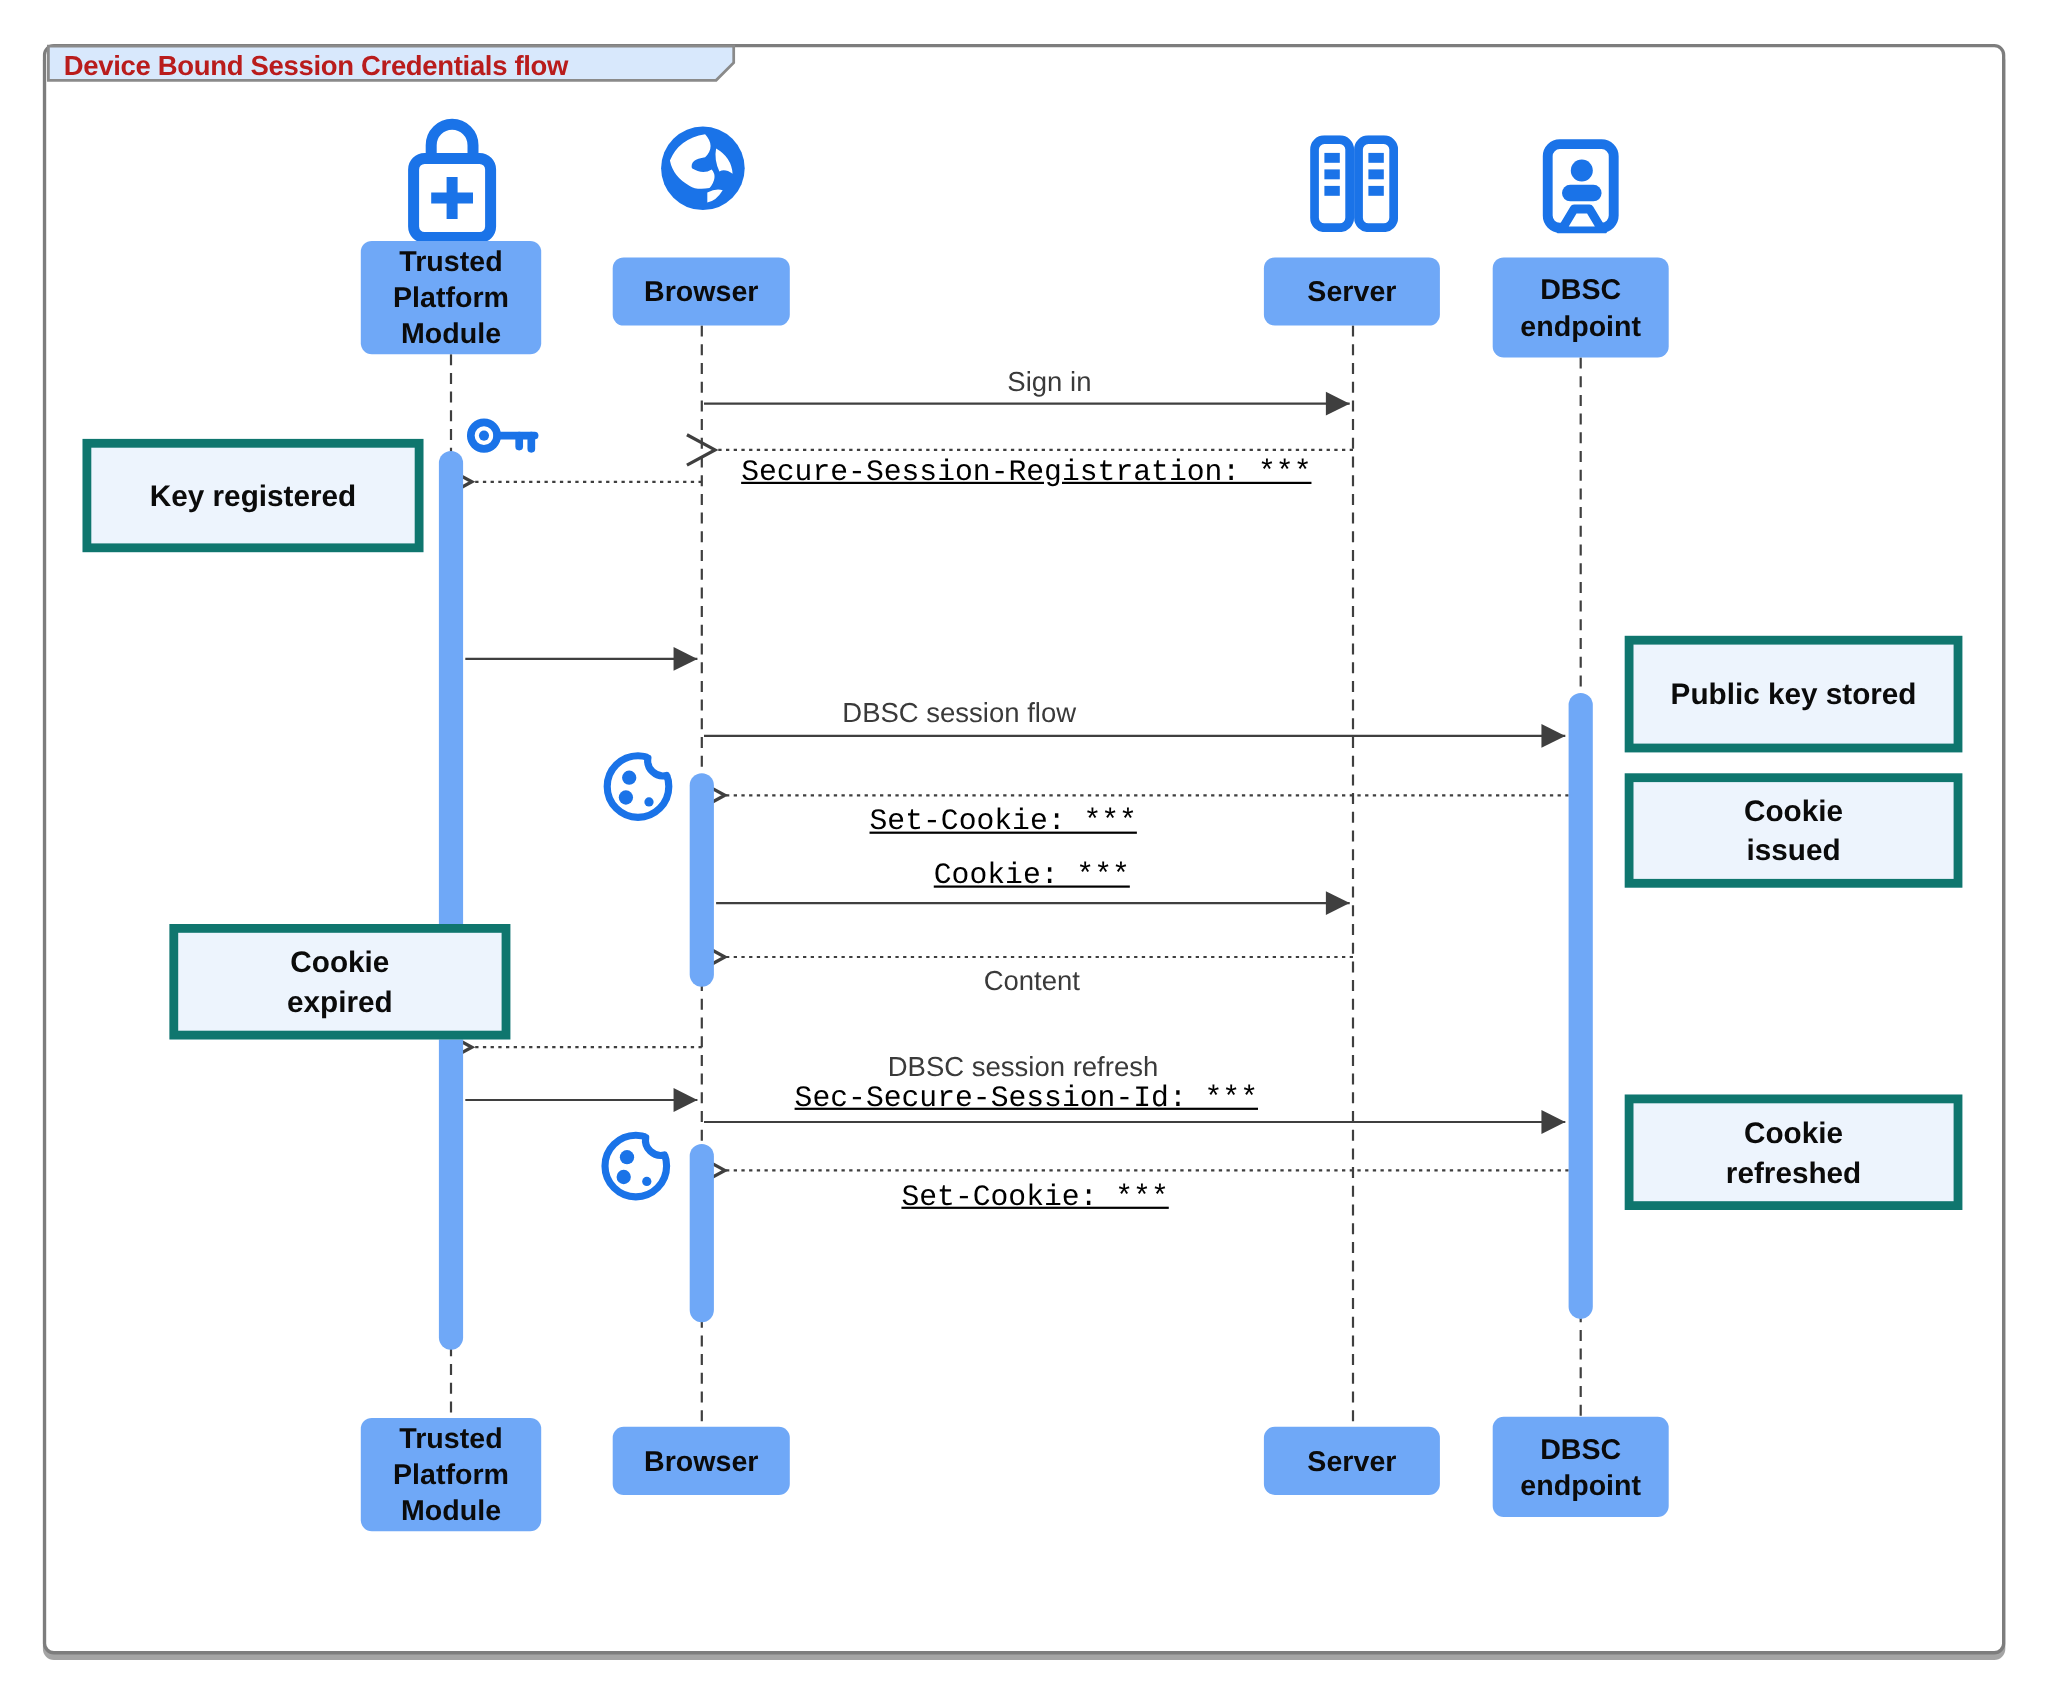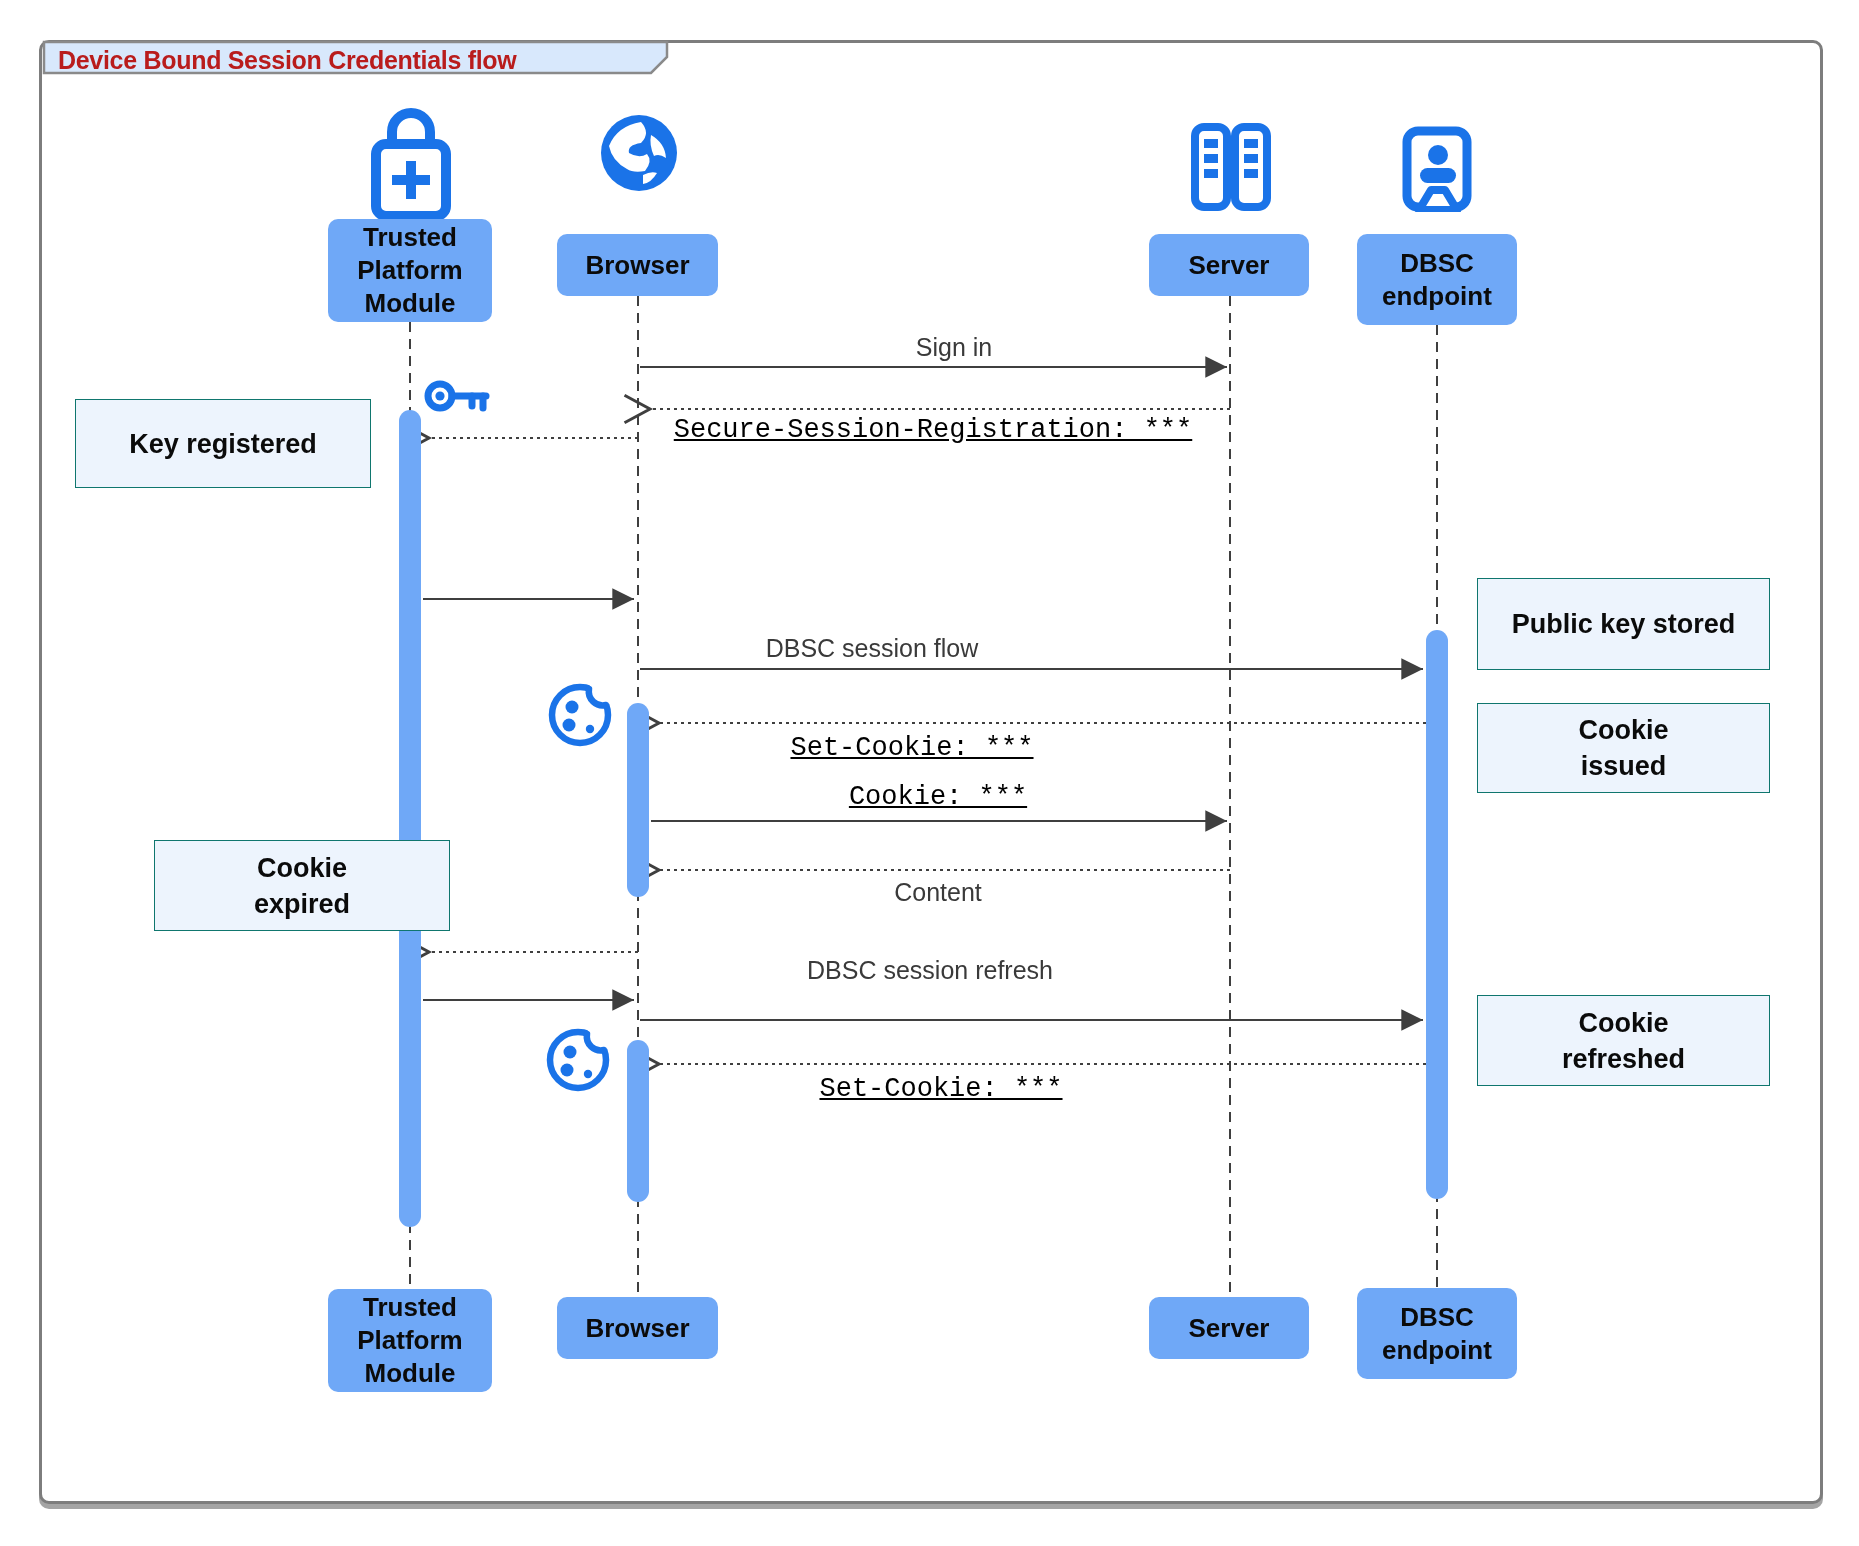--- a/index.html
+++ b/index.html
@@ -9,21 +9,21 @@
   
   #frame{left:39px;top:40px;width:1778px;height:1458px;background:#ffffff;
          border:3px solid #7d7d7d;border-radius:10px;box-shadow:0 5px 0 rgba(90,90,90,.55);}
   
   #title-tab-shape{left:42px;top:40px;}
   #title-text{left:58px;top:46px;font-size:25px;font-weight:bold;color:#b91c1c;letter-spacing:-0.3px;}
   
   .pbox{background:#6fa8f7;border-radius:10px;display:flex;align-items:center;justify-content:center;
         text-align:center;font-weight:bold;font-size:26px;line-height:33px;color:#0b0b0b;white-space:pre-line;}
   
-  .note{background:#edf4fd;border:1px solid #0f766e;display:flex;align-items:center;justify-content:center;
+  .note{background:#edf4fd;border:8px solid #0f766e;display:flex;align-items:center;justify-content:center;
         text-align:center;font-weight:bold;font-size:27px;line-height:36px;color:#0b0b0b;white-space:pre-line;}
   
   .bar{background:#6fa8f7;border-radius:11px;width:22px;}
   
   .msg-sans{font-size:25px;color:#3a3a3a;white-space:nowrap;transform:translateX(-50%);}
   .msg-mono{font-family:"Liberation Mono",monospace;font-size:27px;color:#000;white-space:nowrap;transform:translateX(-50%);text-decoration:underline;}
   svg{display:block;}
   #wire-layer{left:0;top:0;pointer-events:none;}
 </style>
 </head>
@@ -155,15 +155,16 @@
   <div class="abs note" style="left:1477px;top:995px;width:291px;height:89px;">Cookie
 refreshed</div>
 
   <div class="abs msg-sans" style="left:934px;top:333px;margin-left:20px;">Sign in</div>
   <div class="abs msg-mono" style="left:933px;top:415px;">Secure-Session-Registration: ***</div>
   <div class="abs msg-sans" style="left:872px;top:634px;">DBSC session flow</div>
   <div class="abs msg-mono" style="left:912px;top:733px;">Set-Cookie: ***</div>
   <div class="abs msg-mono" style="left:938px;top:782px;">Cookie: ***</div>
   <div class="abs msg-sans" style="left:938px;top:878px;">Content</div>
   <div class="abs msg-sans" style="left:930px;top:956px;">DBSC session refresh</div>
+  <div class="abs msg-mono" style="left:933px;top:984px;">Sec-Secure-Session-Id: ***</div>
   <div class="abs msg-mono" style="left:941px;top:1074px;">Set-Cookie: ***</div>
 
 </div>
 
 </body></html>

